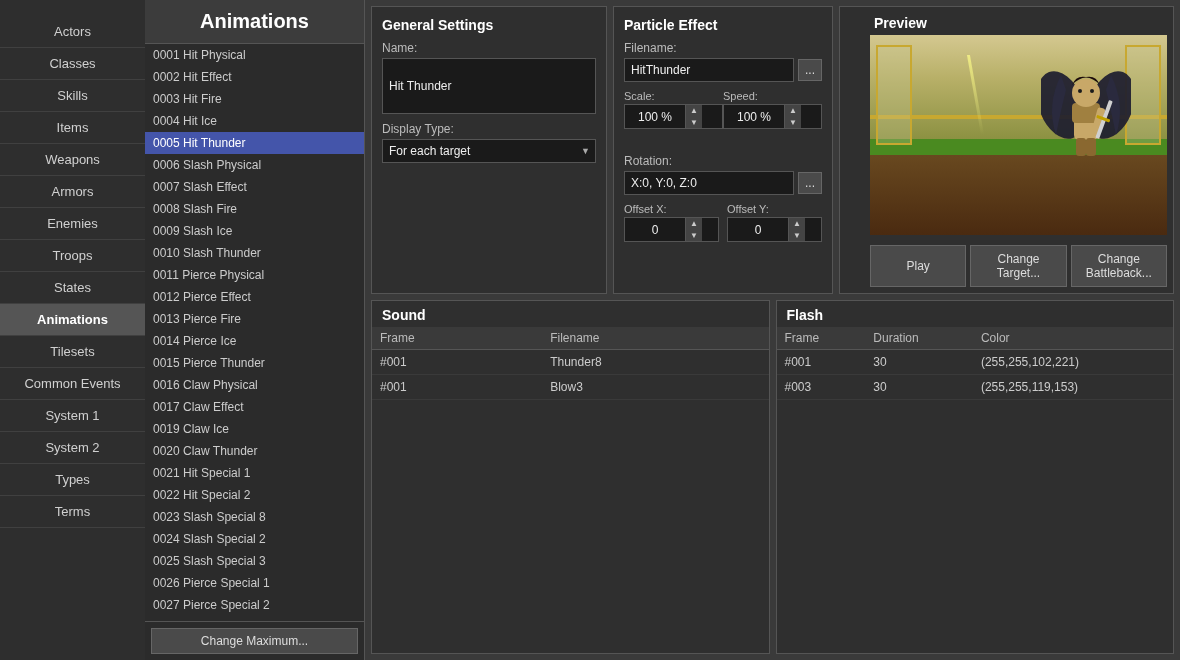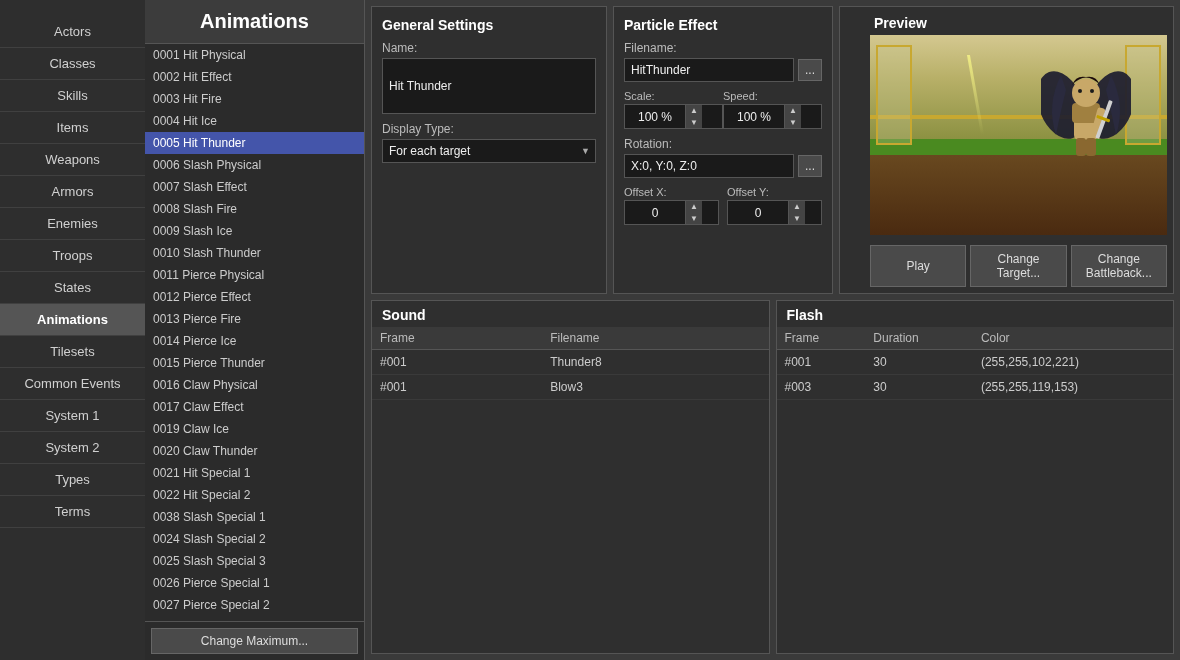--- a/index.html
+++ b/index.html
@@ -168,21 +168,21 @@
     }
     #particle-effect h3 {
       font-size: 14px;
       font-weight: bold;
       color: #fff;
       margin-bottom: 8px;
     }
     .spinner-row {
       display: flex;
       gap: 0;
-      margin-bottom: 8px;
+      margin-bottom: 25px;
     }
     .spinner-group {
       flex: 1;
     }
     .spinner-group label {
       font-size: 11px;
       color: #bbb;
       display: block;
       margin-bottom: 2px;
     }
@@ -387,21 +387,21 @@
         <div class="list-item">0012  Pierce Effect</div>
         <div class="list-item">0013  Pierce Fire</div>
         <div class="list-item">0014  Pierce Ice</div>
         <div class="list-item">0015  Pierce Thunder</div>
         <div class="list-item">0016  Claw Physical</div>
         <div class="list-item">0017  Claw Effect</div>
         <div class="list-item">0019  Claw Ice</div>
         <div class="list-item">0020  Claw Thunder</div>
         <div class="list-item">0021  Hit Special 1</div>
         <div class="list-item">0022  Hit Special 2</div>
-        <div class="list-item">0038  Slash Special 1</div>
+        <div class="list-item">0023  Slash Special 8</div>
         <div class="list-item">0024  Slash Special 2</div>
         <div class="list-item">0025  Slash Special 3</div>
         <div class="list-item">0026  Pierce Special 1</div>
         <div class="list-item">0027  Pierce Special 2</div>
       </div>
   </div>
   <div id="list-footer">
     <button>Change Maximum...</button>
   </div>
 </div>

